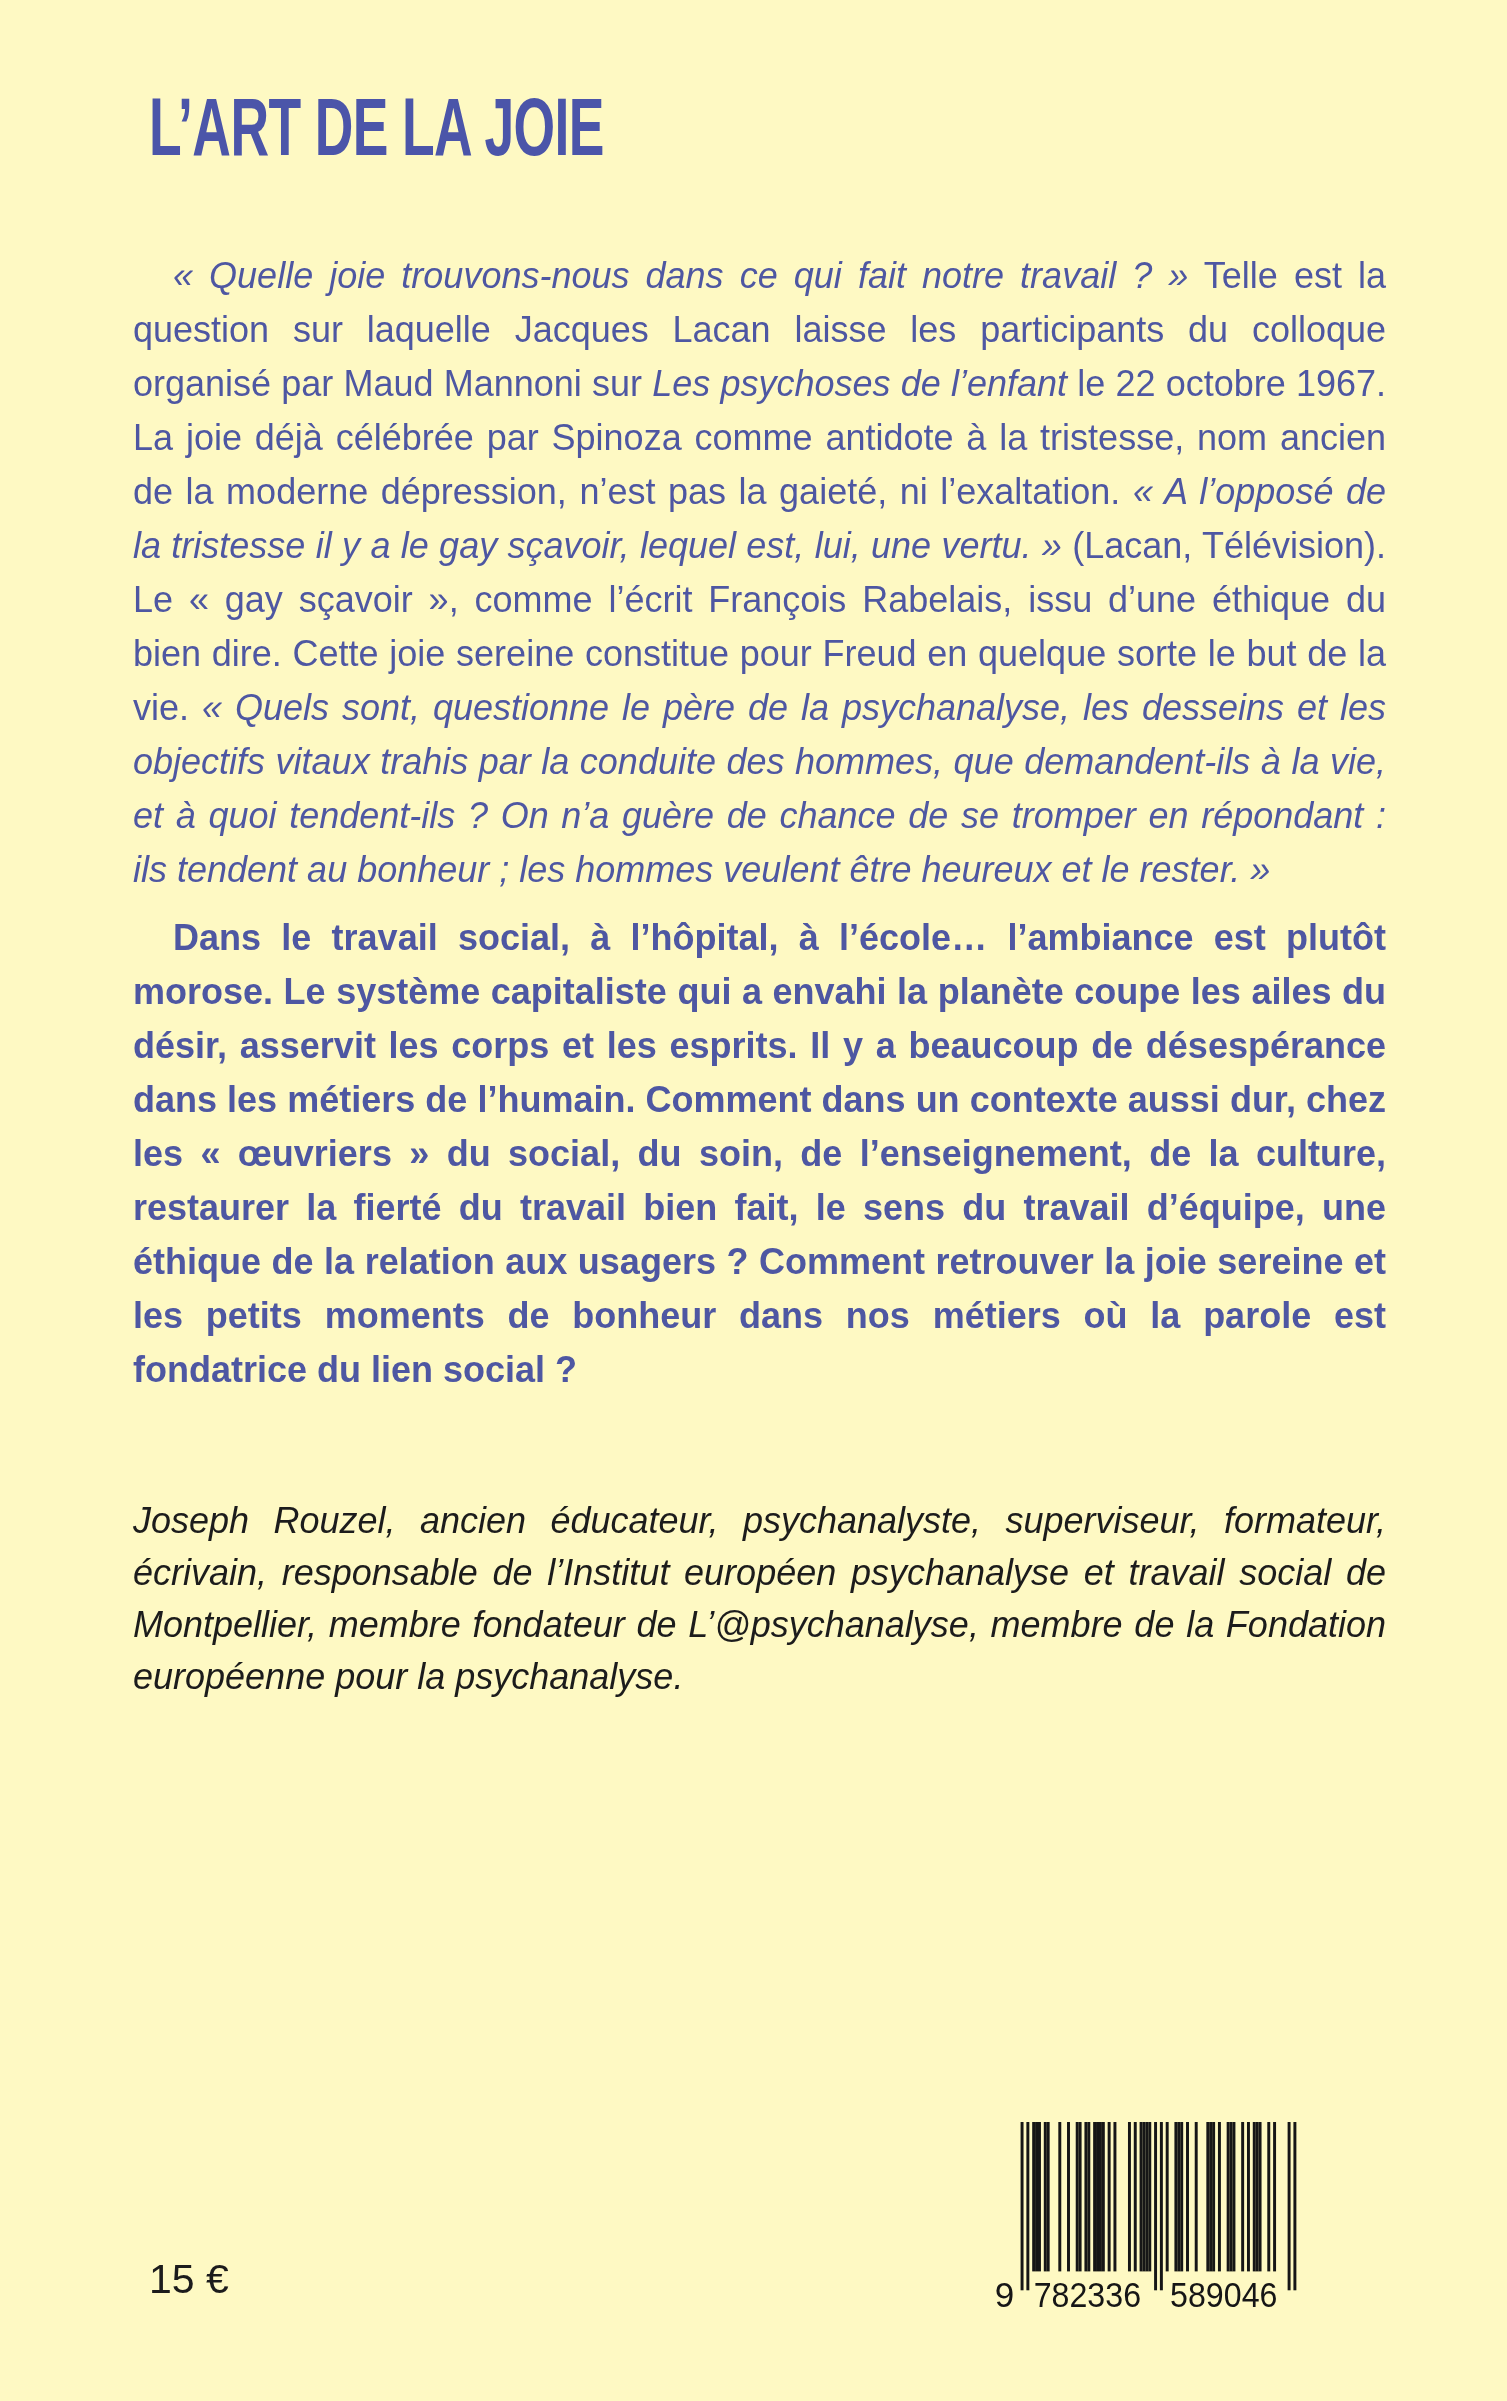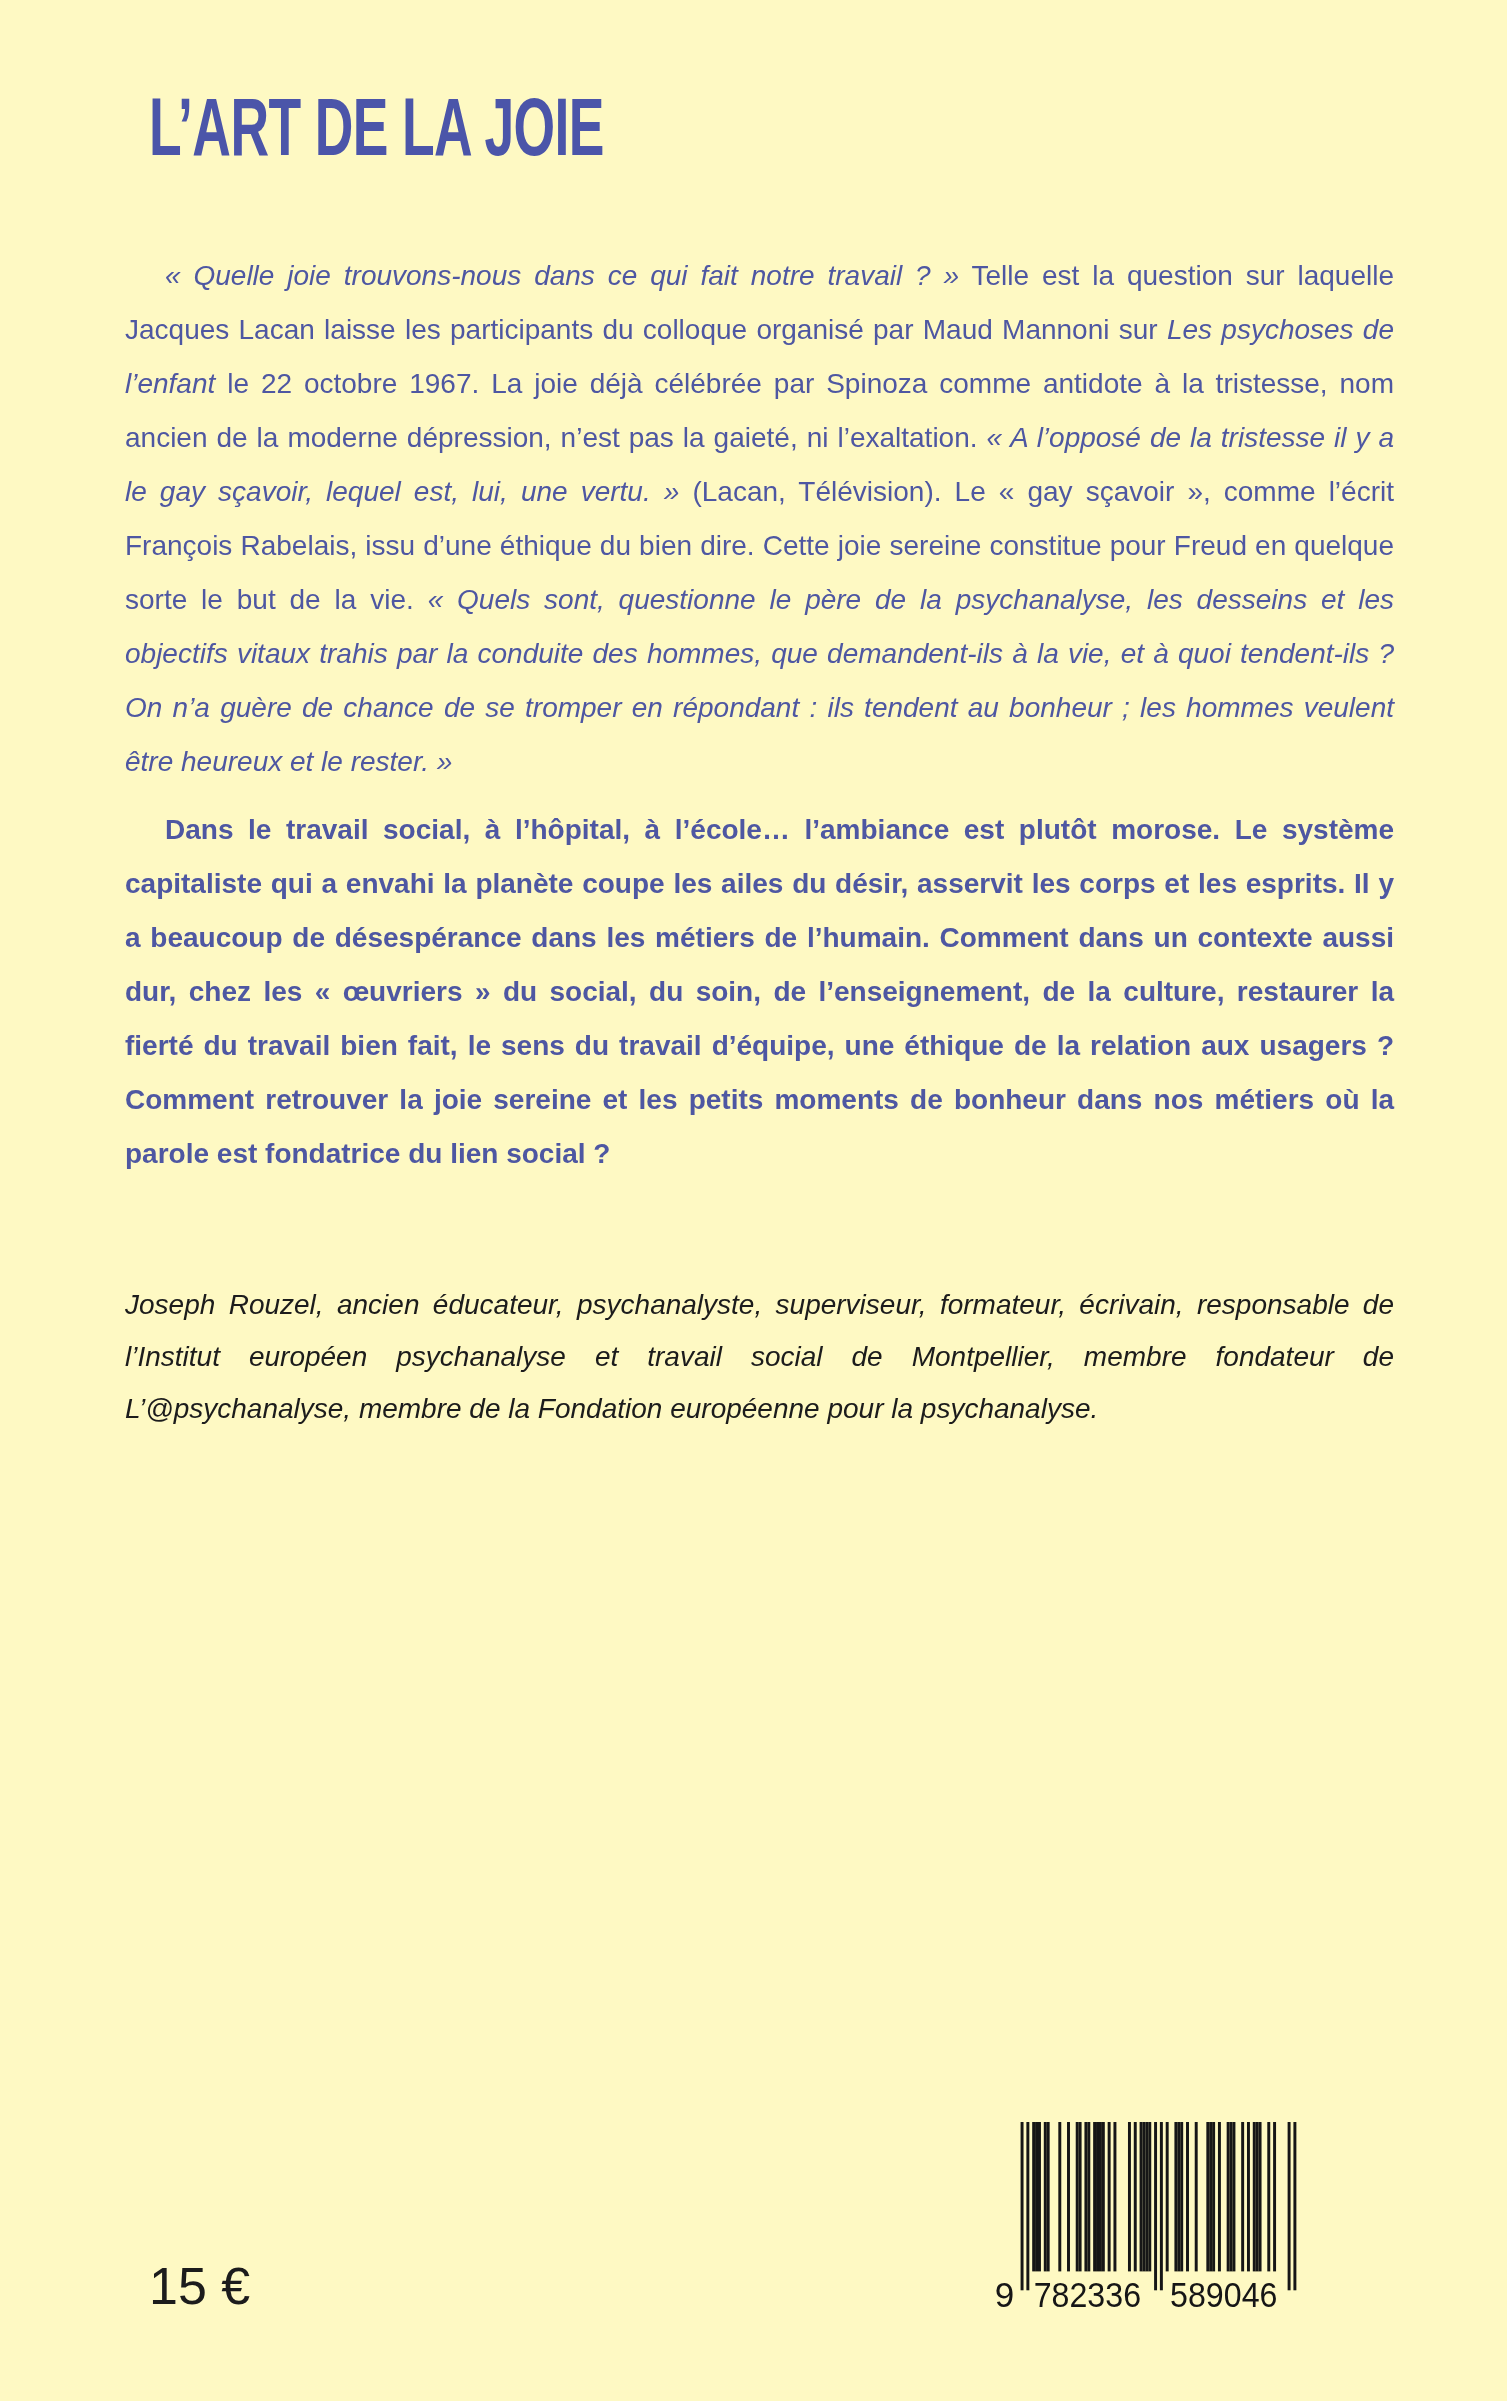--- a/index.html
+++ b/index.html
@@ -20,25 +20,25 @@
     font-weight: bold;
     line-height: 1;
     color: #4b55a9;
     letter-spacing: -0.9px;
     white-space: nowrap;
     transform: scaleX(0.66);
     transform-origin: left top;
   }
 
   .para {
-    font-size: 28px;
+    font-size: 36px;
     line-height: 54px;
     text-align: justify;
     hyphens: none;
-    margin: 4px;
+    margin: 12px;
   }
   .blue { color: #4e57a2; }
   .dark { color: #1c1c1c; }
   .indent { text-indent: 40px; }
   .p1 { margin-top: 81px; }
   .p2 { margin-top: 14px; font-weight: bold; }
   .bio { margin-top: 98px; font-style: italic; line-height: 52px; }
   .contrib { margin-top: 28px; font-style: italic; line-height: 52px; }
 
   .seg-regular { font-style: normal; }
@@ -57,21 +57,21 @@
     position: absolute;
     left: 149px;
     top: 78px;
     font-size: 35px;
     letter-spacing: 0.5px;
   }
   .price {
     position: absolute;
     left: 149px;
     top: 134px;
-    font-size: 52px;
+    font-size: 41px;
     text-align: right;
   }
   .barcode { position: absolute; left: 996px; top: 0; }
   .barcode svg rect { fill: #161616; }
   .bc-digits {
     font-family: "Liberation Sans", sans-serif;
     font-size: 37px;
     fill: #161616;
   }
 </style>

